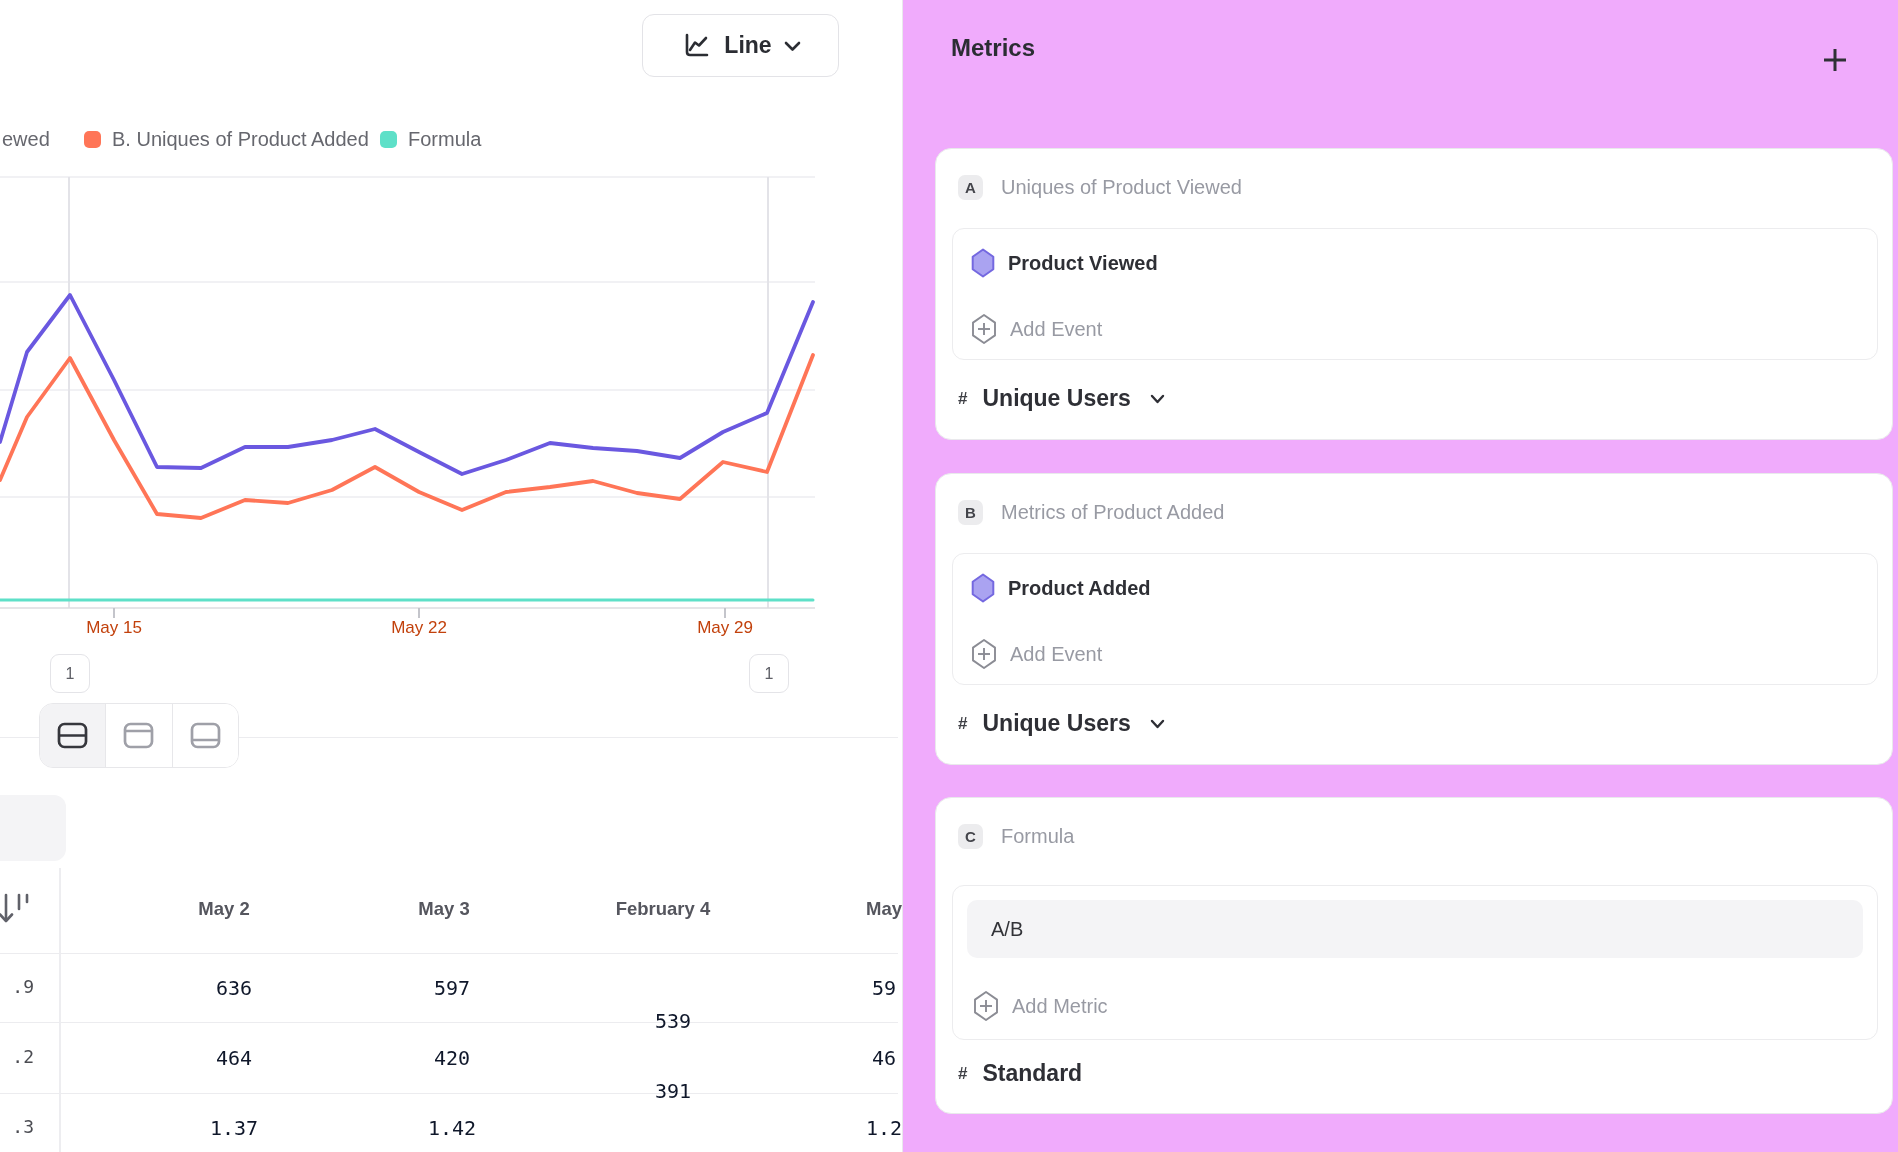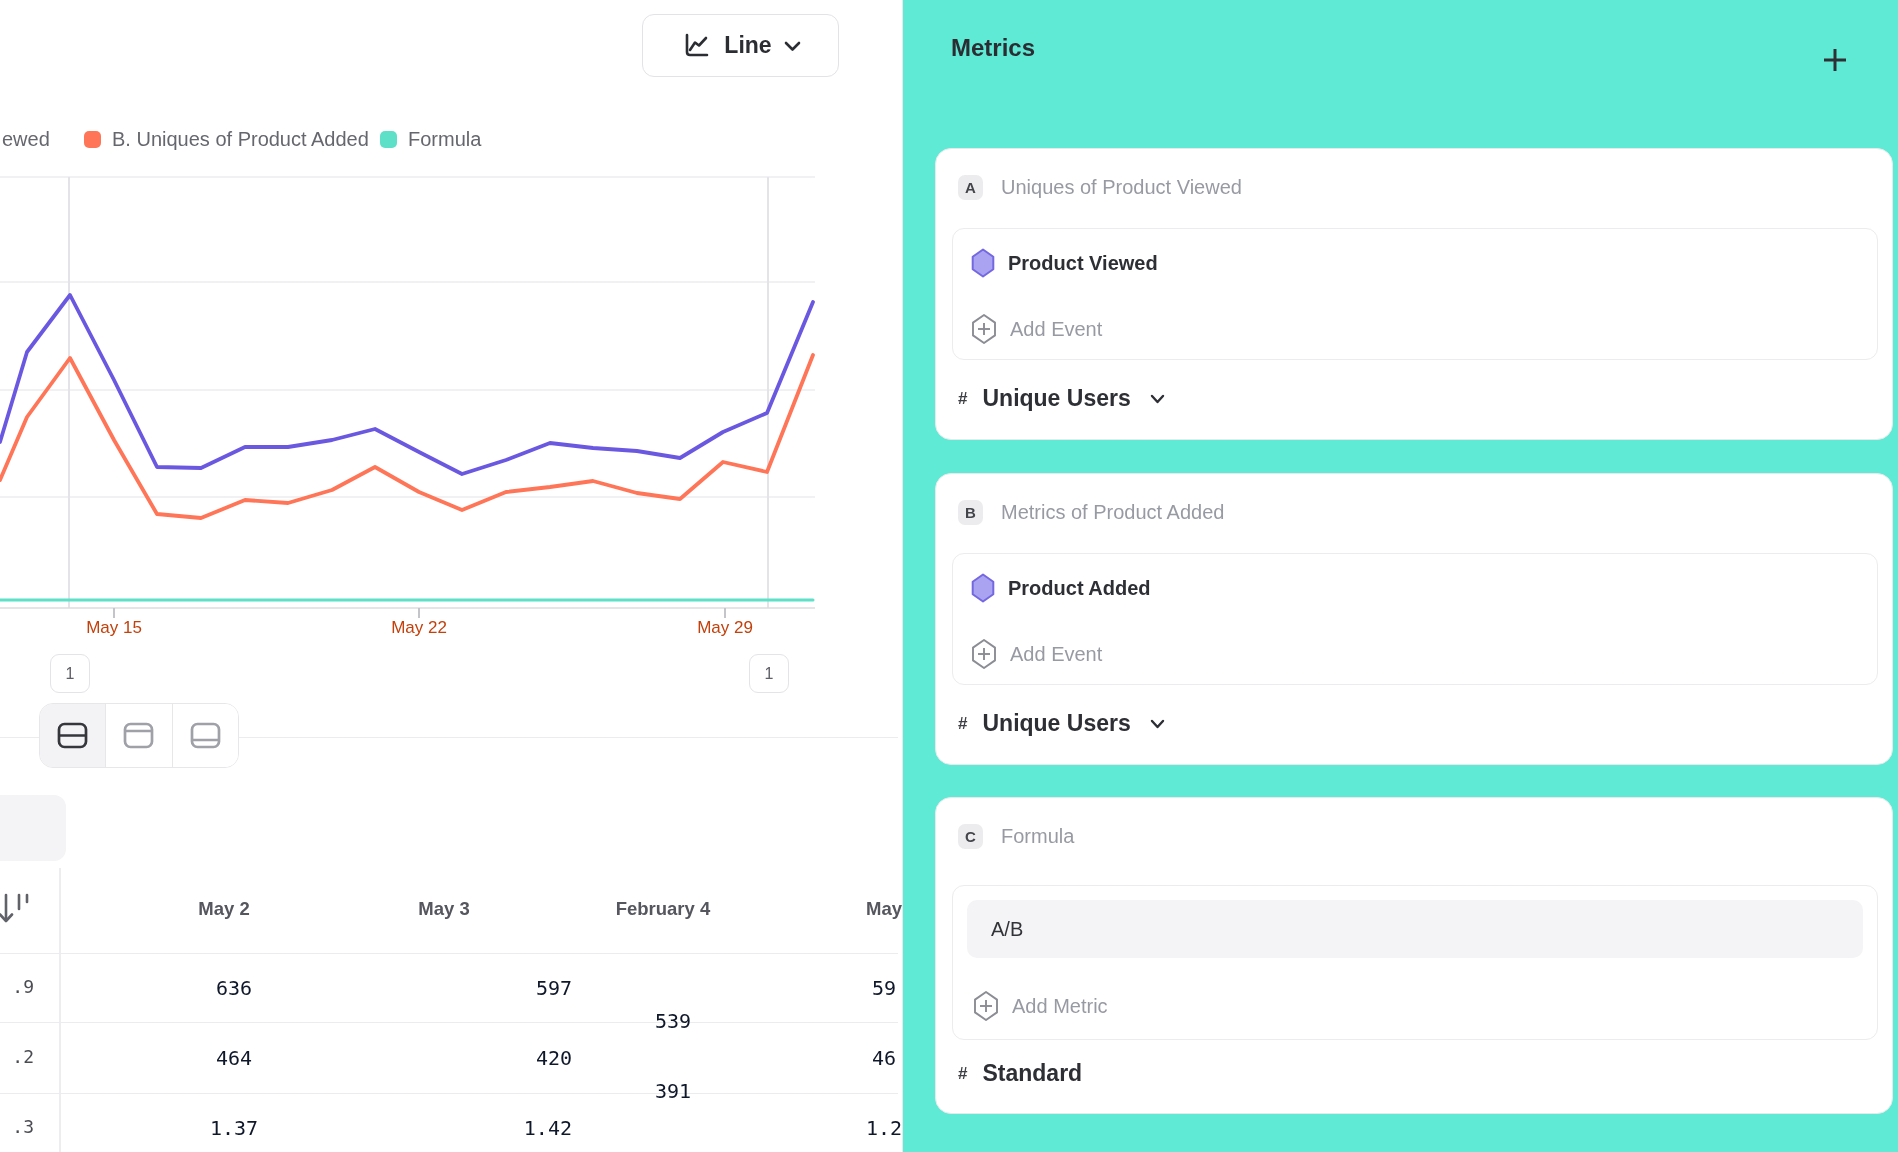--- a/index.html
+++ b/index.html
@@ -43,27 +43,27 @@
   .table-tab{position:absolute;left:-28px;top:795px;width:94px;height:66px;background:#f4f4f6;border-radius:12px;}
   .col-div{position:absolute;left:59px;top:868px;width:0;height:284px;border-left:2px solid #ededf0;}
   .row-line{position:absolute;left:0;width:898px;height:0;border-top:1.5px solid #ececef;}
   .rl1{top:953px;} .rl2{top:1022px;} .rl3{top:1093px;}
   .th{position:absolute;top:898px;width:200px;margin-left:-100px;text-align:center;
     font-size:18.5px;font-weight:700;color:#55565e;cursor:pointer;}
   .th1{left:224px;} .th2{left:444px;} .th3{left:663px;} .th4{left:884px;}
   .td{position:absolute;width:200px;margin-left:-100px;text-align:center;
     font-family:"DejaVu Sans Mono",monospace;font-size:20px;color:#0f172a;}
   .try1{top:976px;} .try2{top:1046px;} .try3{top:1116px;}
-  .tc1{left:234px;} .tc2{left:472px;text-align:right;} .tc3{left:673px;margin-top:33px;} .tc4{left:884px;}
+  .tc1{left:234px;} .tc2{left:452px;} .tc3{left:673px;margin-top:33px;} .tc4{left:884px;}
   .td-tail{position:absolute;left:0;width:34px;text-align:right;margin-left:0;
     font-family:"DejaVu Sans Mono",monospace;font-size:18px;color:#4b4c52;}
   .sort-icon{position:absolute;left:-4px;top:890px;}
 
   
-  #metrics-panel{position:absolute;left:902px;top:0;width:996px;height:1152px;background:#5eead4;
+  #metrics-panel{position:absolute;left:902px;top:0;width:996px;height:1152px;background:#f0abfc;
     border-left:1.5px solid #e9e9ec;}
   .panel-title{position:absolute;left:48px;top:34px;font-size:24px;font-weight:700;color:#2b2d33;}
   .panel-add{position:absolute;left:918px;top:46px;width:28px;height:28px;cursor:pointer;display:flex;align-items:center;justify-content:center;}
 
   .card{position:absolute;left:32px;width:956px;background:#fff;border:1.5px solid #e9e9ec;border-radius:16px;}
   #card-a{top:148px;height:290px;} #card-b{top:473px;height:290px;} #card-c{top:797px;height:315px;}
   .card-head{position:absolute;left:22px;top:26px;display:flex;align-items:center;gap:18px;}
   .badge{width:25px;height:25px;background:#ececee;border-radius:7px;display:flex;align-items:center;
     justify-content:center;font-size:15px;font-weight:700;color:#44454b;}
   .card-title{font-size:20px;color:#989aa3;}

